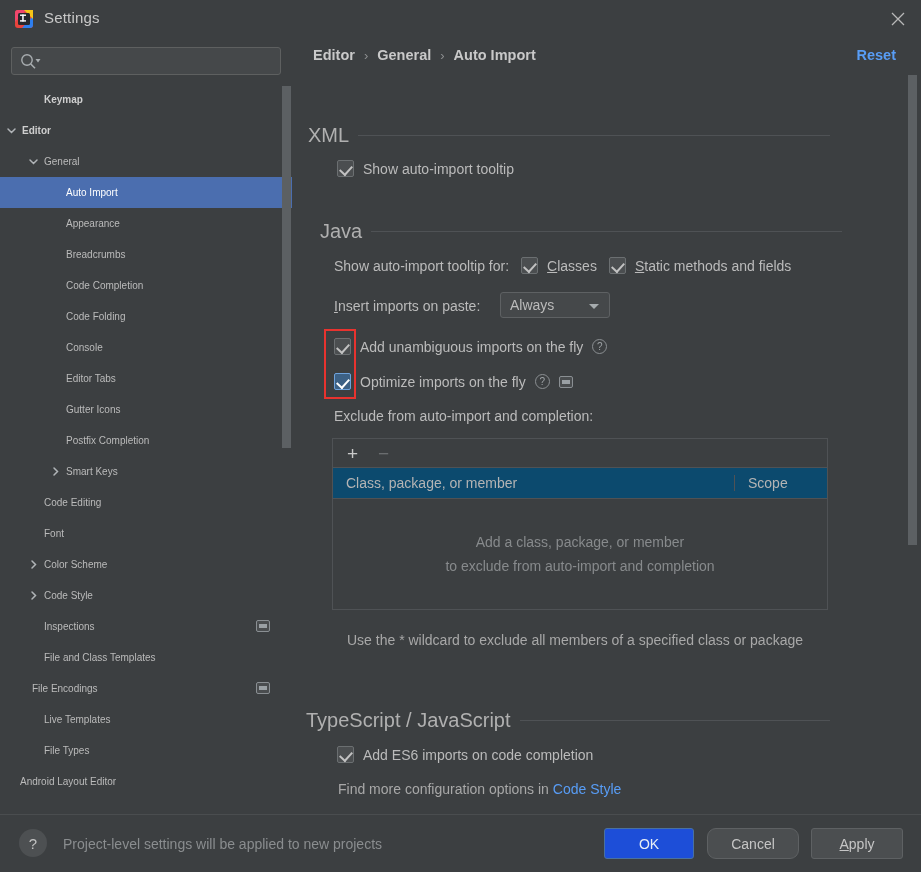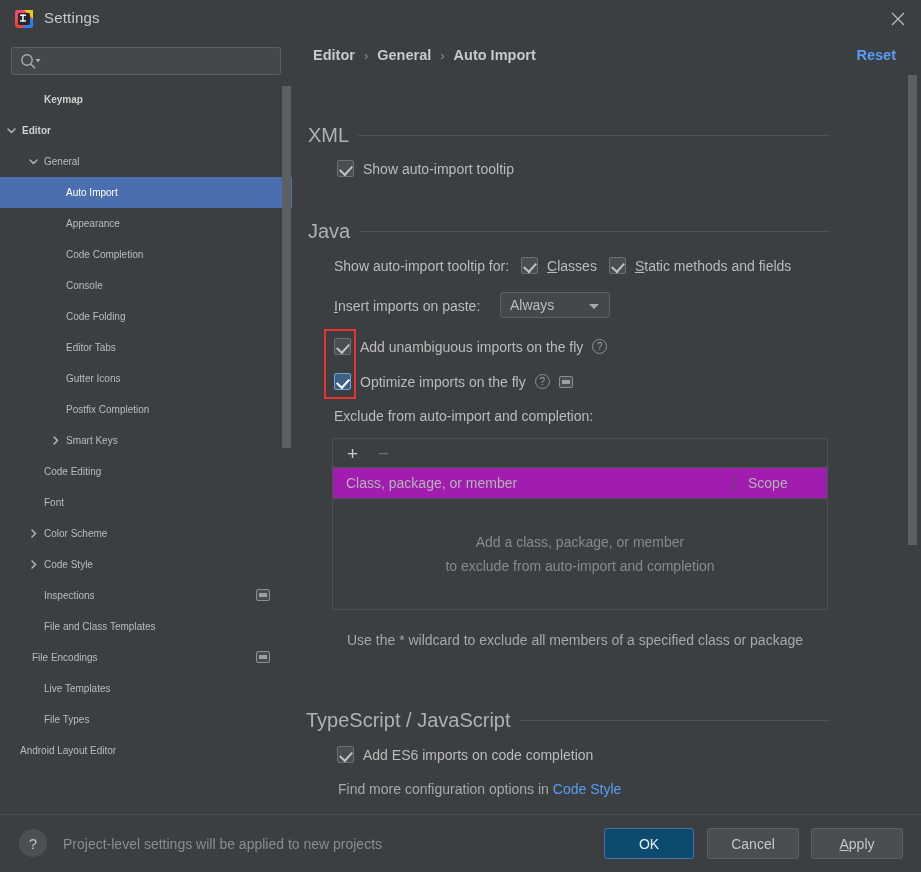--- a/index.html
+++ b/index.html
@@ -189,21 +189,21 @@
     background: #3c3f41;
   }
   .xtoolbar {
     height: 29px; border-bottom: 1px solid #4f5255;
     display: flex; align-items: center; padding-left: 14px; gap: 20px;
   }
   .tb-btn { font-size: 19px; color: #c9c9c9; cursor: pointer; line-height: 1; }
   .tb-btn.disabled { color: #6a6d6f; cursor: default; }
   .xhead {
     height: 31px; display: flex; border-bottom: 1px solid #4f5255;
-    background: #a21caf;
+    background: #0c4a6e;
     align-items: center;
   }
   .xhead-c1 { flex: 1; display: flex; align-items: center; padding-left: 13px;
               border-right: 1px solid #4f5255; font-size: 14px; color: #b4b4b4; }
   .xhead-c2 { width: 92px; display: flex; align-items: center; padding-left: 13px;
               font-size: 14px; color: #b4b4b4; }
   .xempty {
     height: 110px; display: flex; flex-direction: column;
     align-items: center; justify-content: center; gap: 8px;
   }
@@ -237,21 +237,21 @@
     font-size: 14px; color: #8a8d8f;
   }
   .btn {
     position: absolute; top: 828px; height: 31px;
     border-radius: 3px; border: 1px solid #5e6163;
     background: #4b4e50; color: #c5c5c5;
     font-size: 14px; font-family: "Liberation Sans", sans-serif;
     display: flex; align-items: center; justify-content: center;
     cursor: pointer;
   }
-  .btn.primary { background: #0c4a6e; border-color: #4a719f; color: #e8eef5; }
+  .btn.primary { background: #1d4ed8; border-color: #4a719f; color: #e8eef5; }
 </style>
 </head>
 <body>
 
 <div class="titlebar">
   <span class="app-logo">
     <svg width="20" height="20" viewBox="0 0 20 20">
       <rect x="1" y="1" width="18" height="18" rx="3" fill="#e8443c"></rect>
       <path d="M1 13 L1 4 Q1 1 4 1 L12 1 L1 13Z" fill="#f0476d"></path>
       <path d="M19 7 L19 16 Q19 19 16 19 L8 19 Z" fill="#2d7ff0"></path>
@@ -303,27 +303,30 @@
         </span>
         <span class="tree-label" style="margin-left: 44px;">General</span>
       </div>
       <div class="tree-row selected">
         <span class="tree-label" style="margin-left: 66px;">Auto Import</span>
       </div>
       <div class="tree-row">
         <span class="tree-label" style="margin-left: 66px;">Appearance</span>
       </div>
       <div class="tree-row">
+        <span class="tree-label" style="margin-left: 66px;">Breadcrumbs</span>
+      </div>
+      <div class="tree-row">
         <span class="tree-label" style="margin-left: 66px;">Code Completion</span>
       </div>
       <div class="tree-row">
+        <span class="tree-label" style="margin-left: 66px;">Code Folding</span>
+      </div>
+      <div class="tree-row">
         <span class="tree-label" style="margin-left: 66px;">Console</span>
-      </div>
-      <div class="tree-row">
-        <span class="tree-label" style="margin-left: 66px;">Code Folding</span>
       </div>
       <div class="tree-row">
         <span class="tree-label" style="margin-left: 66px;">Editor Tabs</span>
       </div>
       <div class="tree-row">
         <span class="tree-label" style="margin-left: 66px;">Gutter Icons</span>
       </div>
       <div class="tree-row">
         <span class="tree-label" style="margin-left: 66px;">Postfix Completion</span>
       </div>
@@ -397,21 +400,21 @@
     <div class="sec-title-row" style="left:16px; top:45px; width:522px;">
       <span class="sec-title">XML</span>
       <span class="sec-rule"></span>
     </div>
 
     <div class="cb-row" style="left:45px; top:81px;">
       <span class="cbox checked"></span>
       <span class="cb-text">Show auto-import tooltip</span>
     </div>
 
-    <div class="sec-title-row" style="left:16px; top:141px; width:522px;">
+    <div class="sec-title-row" style="left:28px; top:141px; width:522px;">
       <span class="sec-title">Java</span>
       <span class="sec-rule"></span>
     </div>
 
     <div class="cb-row" style="left:42px; top:178px;">
       <span class="cb-text" style="margin-left:0;">Show auto-import tooltip for:</span>
       <span class="cbox checked" style="margin-left:12px;"></span>
       <span class="cb-text">
         <span class="mn">C</span><span id="classes-rest">lasses</span>
       </span>
@@ -480,16 +483,16 @@
   </div>
 
   <div class="sb-thumb-main"></div>
 </div>
 
 <div class="footer">
   <div class="help-round">?</div>
   <div class="footer-note">Project-level settings will be applied to new projects</div>
 </div>
 <div class="btn primary" style="left:604px; width:90px;">OK</div>
-<div class="btn" style="left:707px; width:92px;">Cancel</div>
+<div class="btn" style="left:707px; width:92px;border-radius:9px;">Cancel</div>
 <div class="btn" style="left:811px; width:92px;">
   <span><span class="mn">A</span><span id="apply-rest">pply</span></span>
 </div>
 
 </body></html>

